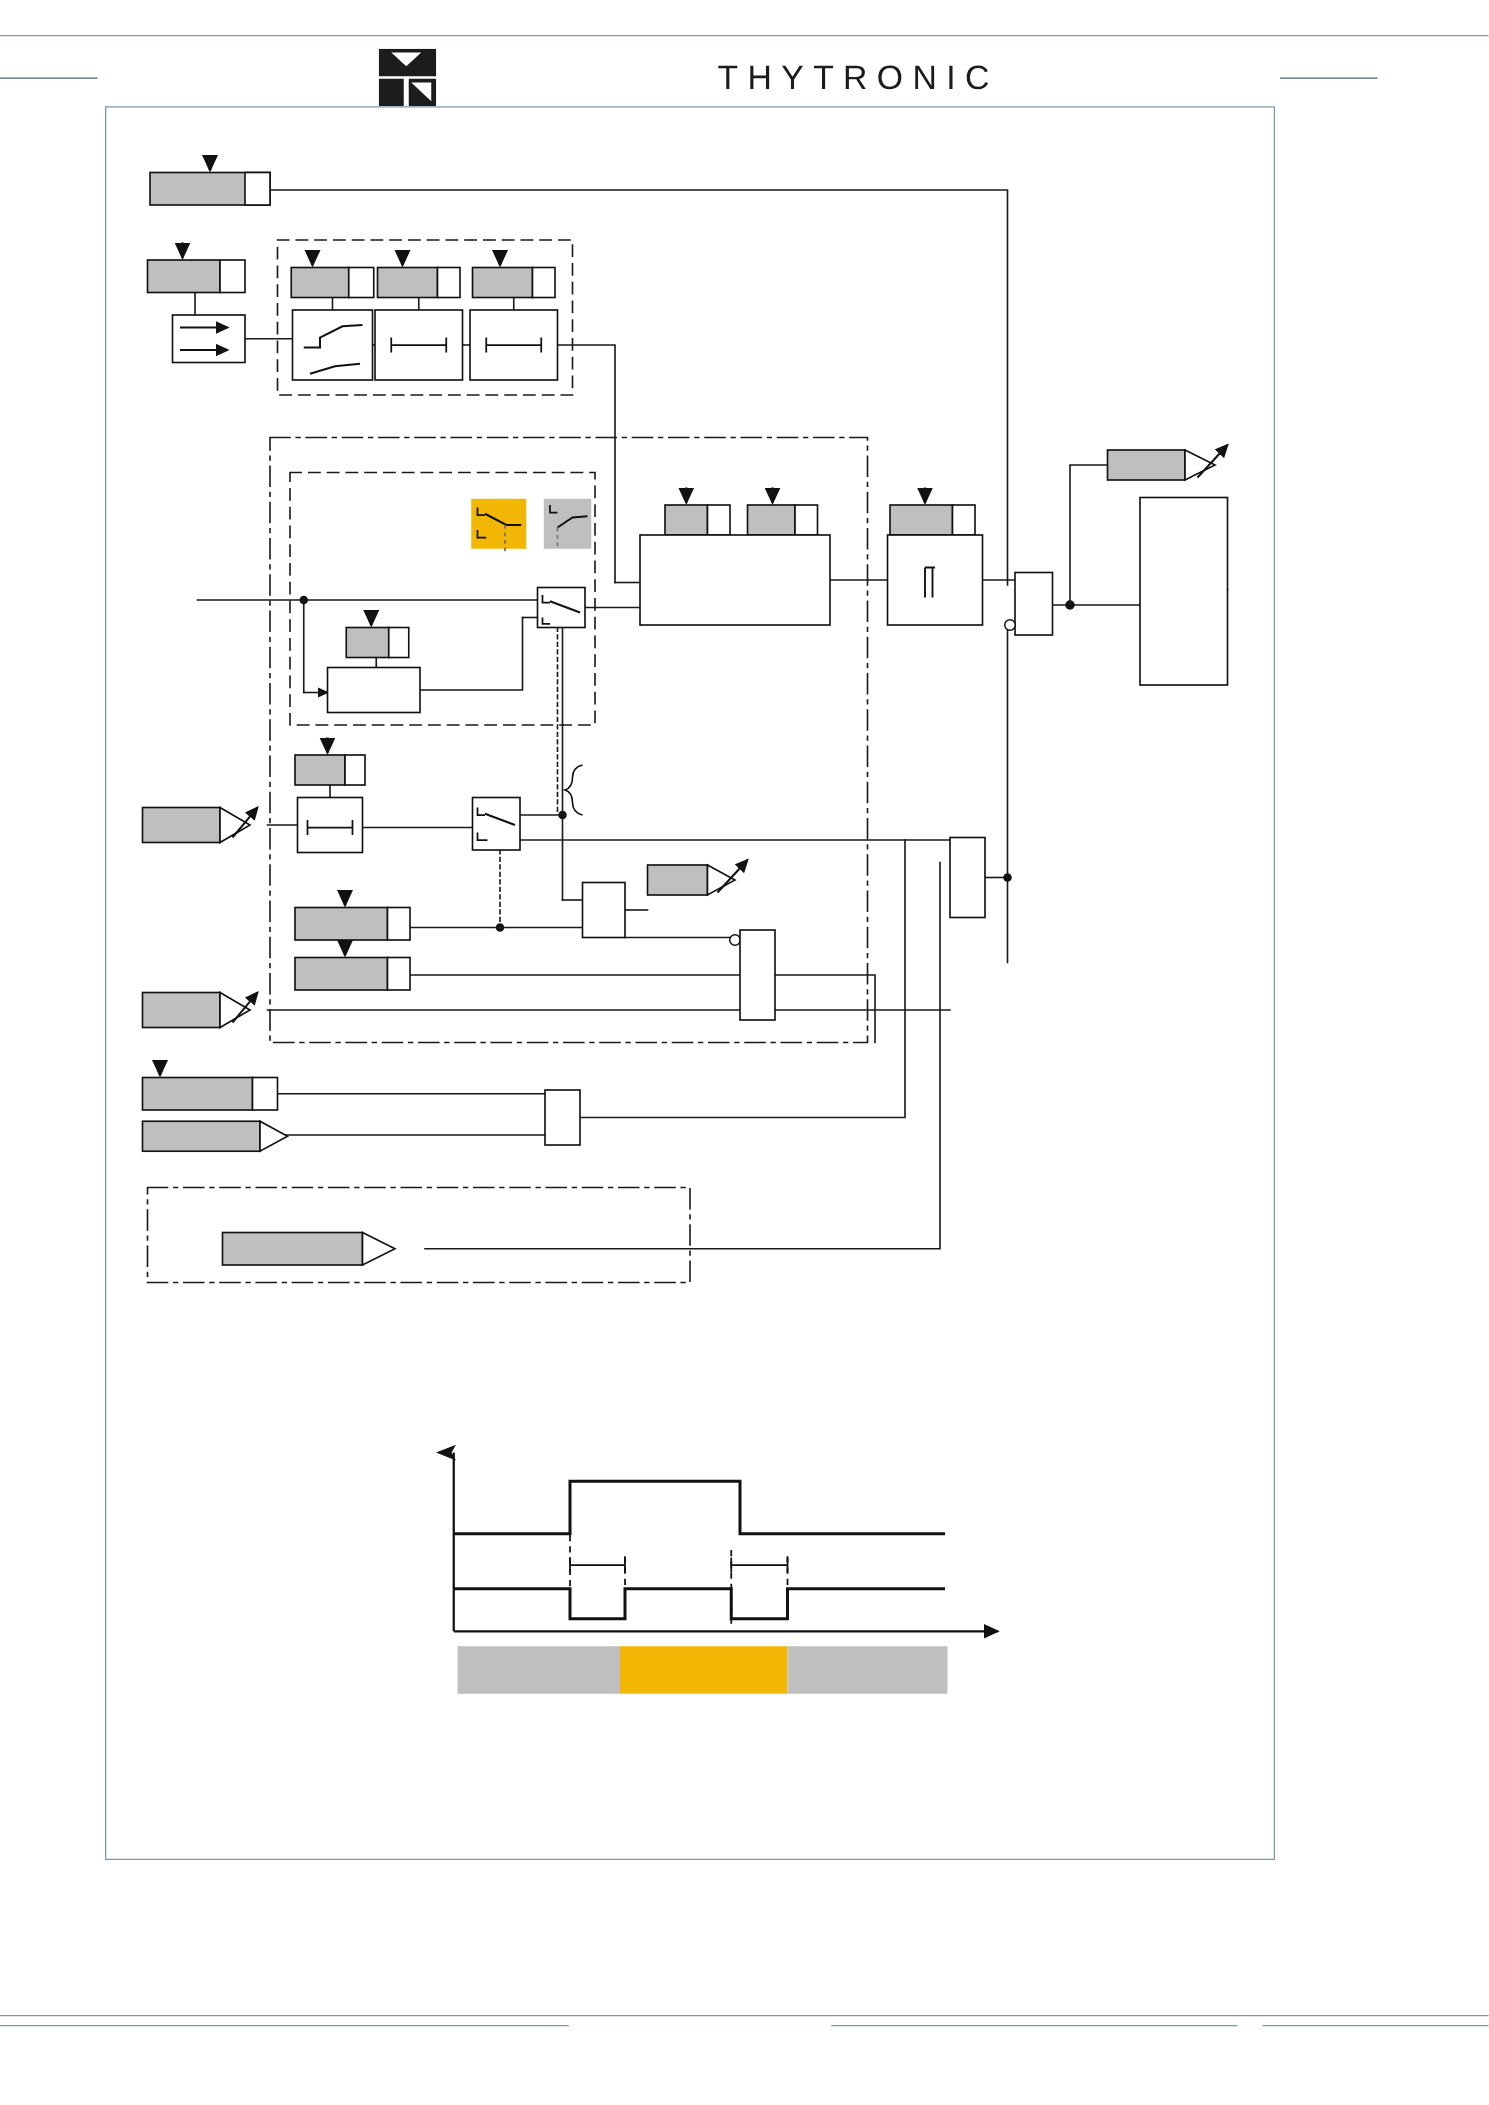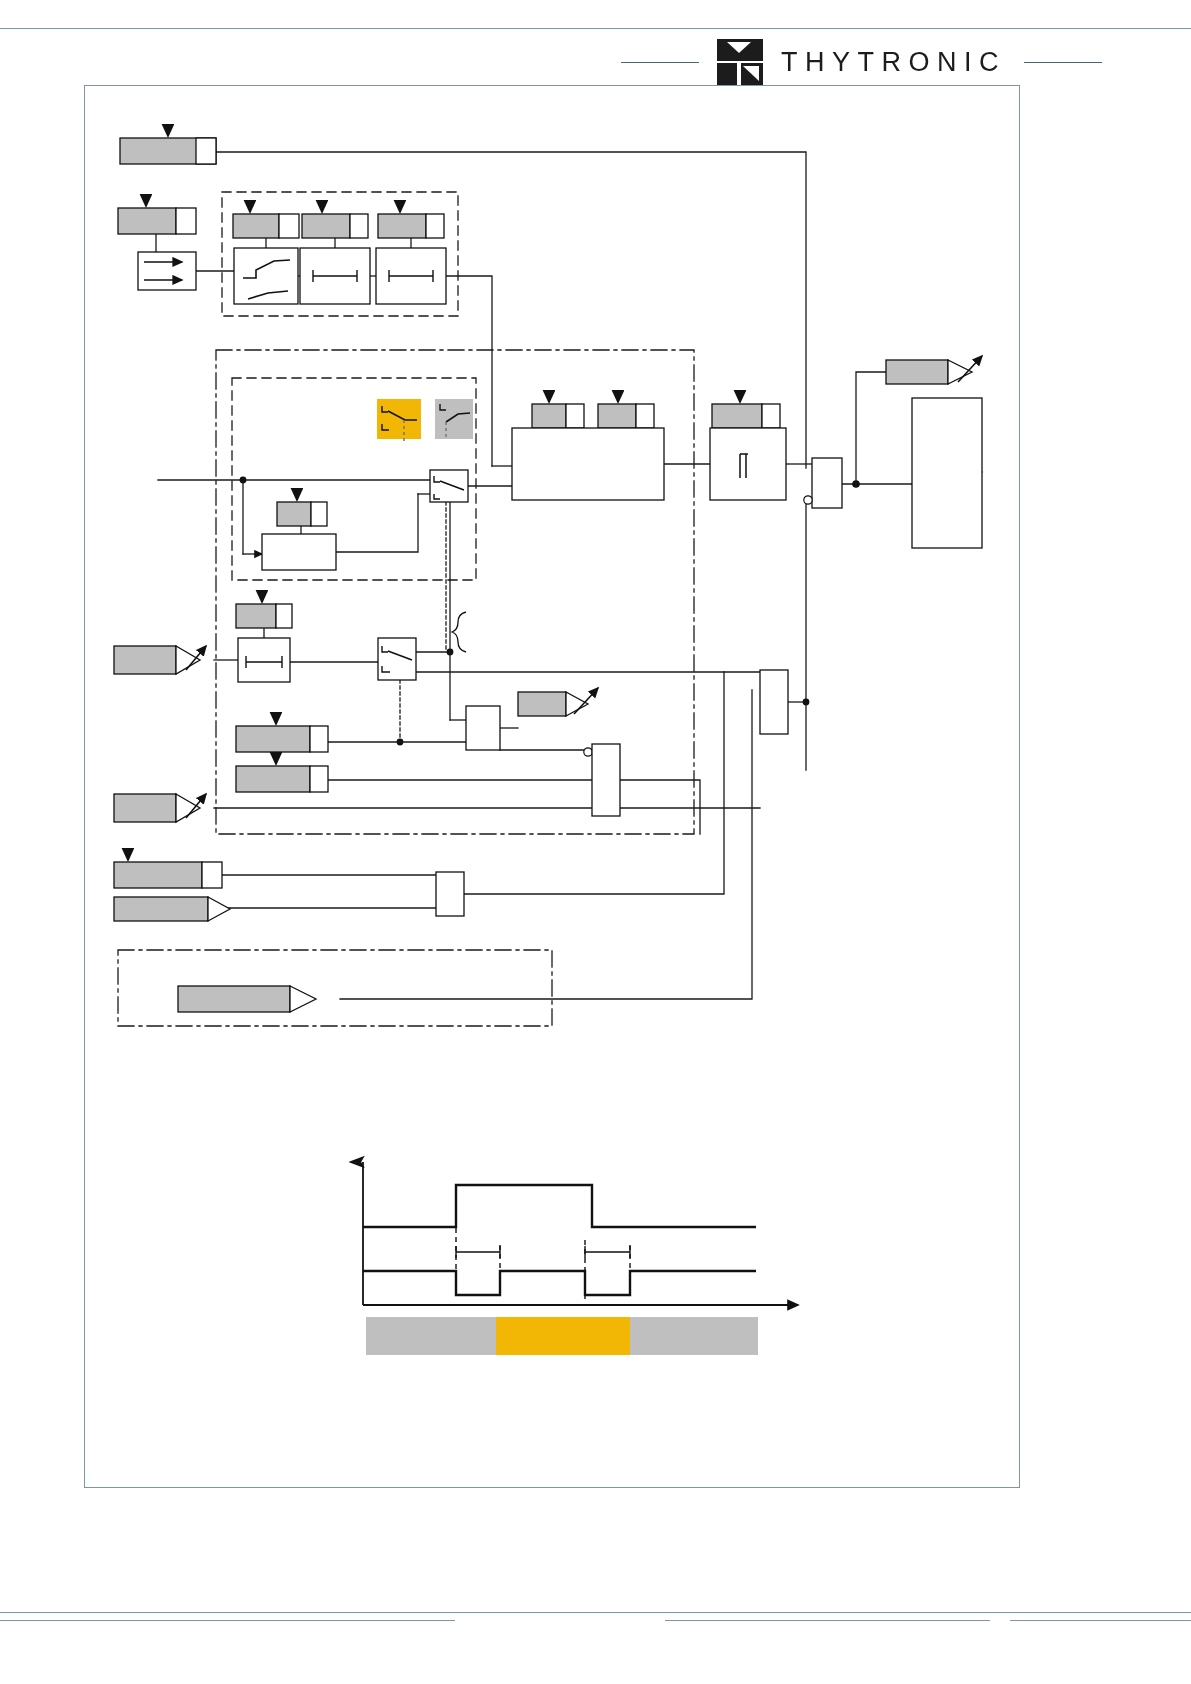--- a/index.html
+++ b/index.html
@@ -5,21 +5,21 @@
   html,body{margin:0;padding:0;background:#ffffff;}
   body{width:1191px;height:1684px;position:relative;
        font-family:"Liberation Sans", sans-serif;}
   .page{position:absolute;inset:0;background:#fff;}
 
   
   .top-rule{position:absolute;left:0;top:28px;width:1191px;height:1px;background:#7a99a8;}
   .bottom-rule{position:absolute;left:0;top:1612px;width:1191px;height:1px;background:#7a99a8;}
 
   .logo-wrap{position:absolute;left:0;top:36px;width:1102px;height:52px;
-             display:flex;align-items:center;justify-content:flex-end;gap:18px;}
+             display:flex;align-items:center;justify-content:space-between;gap:18px;}
   .logo-dash{width:78px;height:1px;background:#4a6472;}
   .logo-mark{width:46px;height:46px;flex:none;}
   .logo-text{font-size:27px;letter-spacing:7.5px;color:#1c1c1c;font-weight:400;
              font-family:"Liberation Sans", sans-serif;}
 
   
   .frame{position:absolute;left:84px;top:85px;width:934px;height:1401px;
          border:1px solid #7a99a8;background:#fff;}
 
   svg.diagram{position:absolute;left:0;top:0;}

